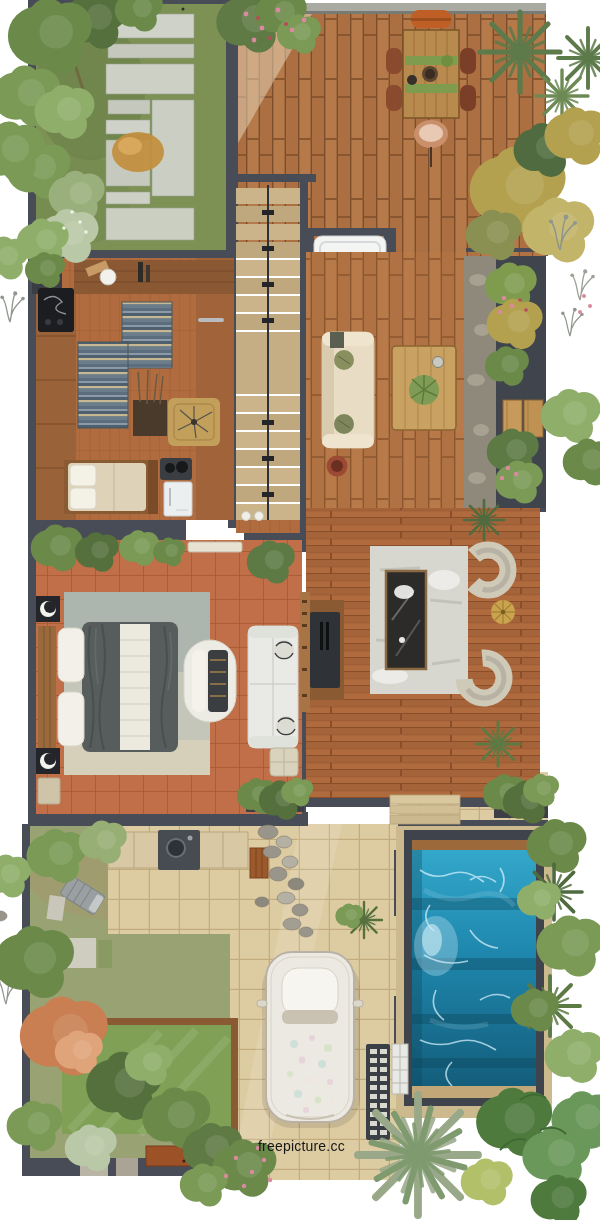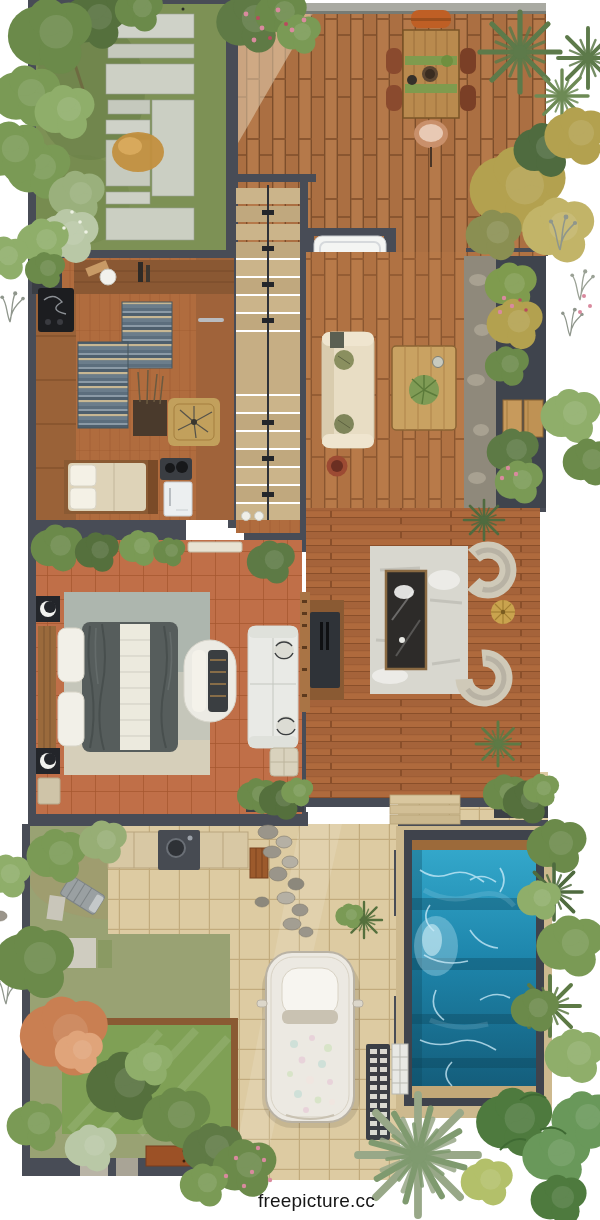--- a/index.html
+++ b/index.html
@@ -1,21 +1,21 @@
 <!DOCTYPE html>
 <html style="--wall: #484c56; --deck_wood: #b5794a; --floor_wood: #b06c3e; --terracotta: #c06f48; --patio_tile: #ddcba2; --grass: #7d9155; --lawn: #7fa055; --rug_blue: #5c6e7d; --rug_gray: #c5c6ba; --sofa_cream: #e8ddc4; --duvet_gray: #565d5c; --pool_light: #35aacd; --pool_dark: #135a77; --stone_deck: #cdb98e; --counter_beige: #d8c8a4; --appliance_white: #eceff0; --plant_dark: #55703d; --plant_mid: #6b8a4a; --plant_light: #8fae6a; --plant_yellow: #b3a14f; --autumn_tree: #c97f52; --flower_pink: #d98a9e; --table_wood: #c9a262; --charcoal: #2f3338; --watermark_text: #161616;"><head>
 <meta charset="utf-8">
 <style>
   html,body{margin:0;padding:0;background:#ffffff;}
   .stage{position:relative;width:600px;height:1220px;background:#ffffff;overflow:hidden;
          font-family:"Liberation Sans", sans-serif;}
   .stage svg{position:absolute;left:0;top:0;}
   .w{fill:var(--wall,#484c56);}
   .grass{fill:var(--grass,#7d9155);}
-  .wm{position:absolute;left:258px;top:1190px;font-size:19px;letter-spacing:.2px;
+  .wm{position:absolute;left:258px;top:1138px;font-size:14px;letter-spacing:.2px;
       color:var(--watermark_text,#161616);}
 </style>
 </head>
 <body>
 
 <div class="stage">
 <svg width="600" height="1220" viewBox="0 0 600 1220">
 <defs>
   <pattern id="pDeck" width="26" height="120" patternUnits="userSpaceOnUse">
     <rect width="26" height="120" fill="#b5794a"></rect>

